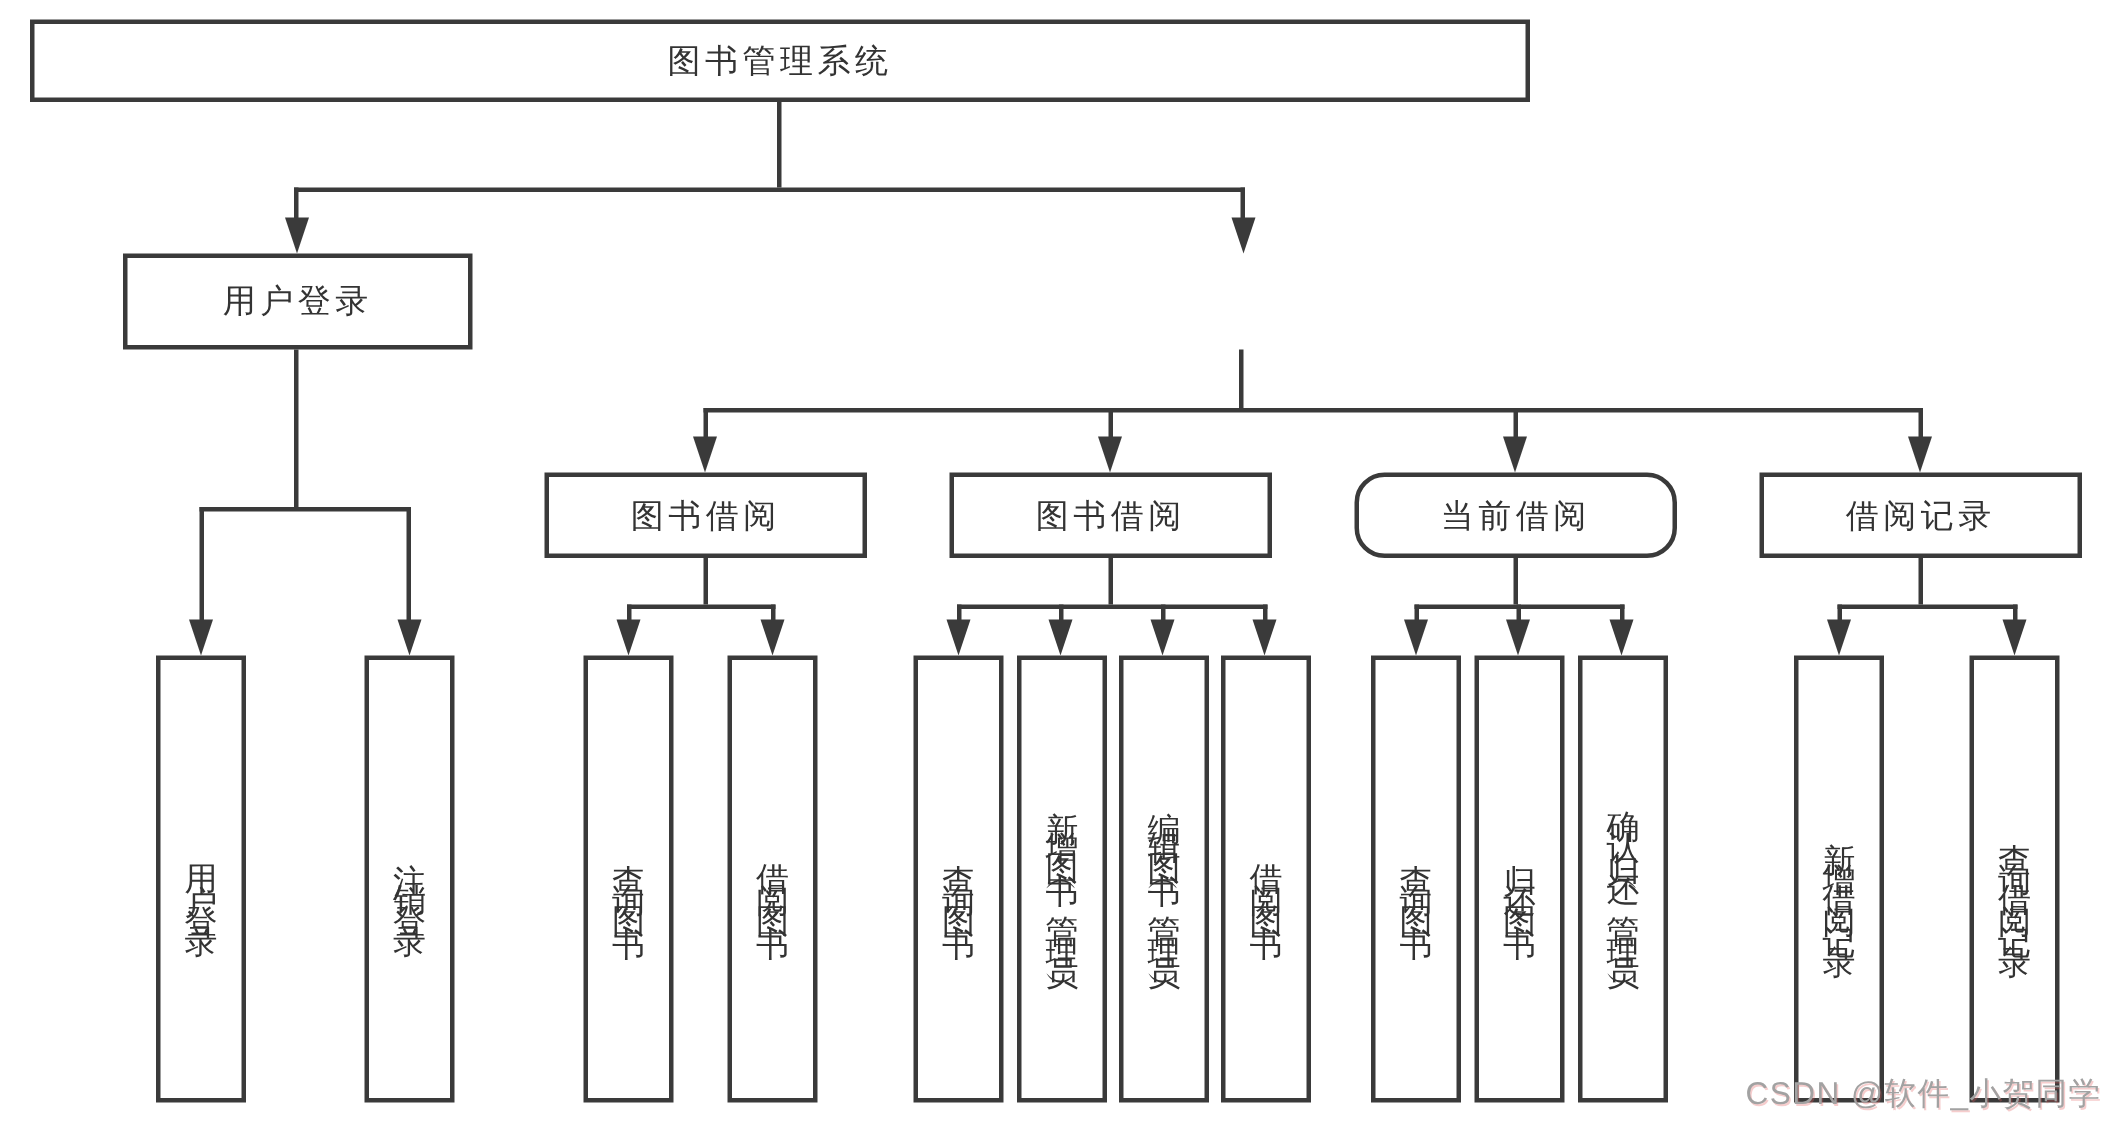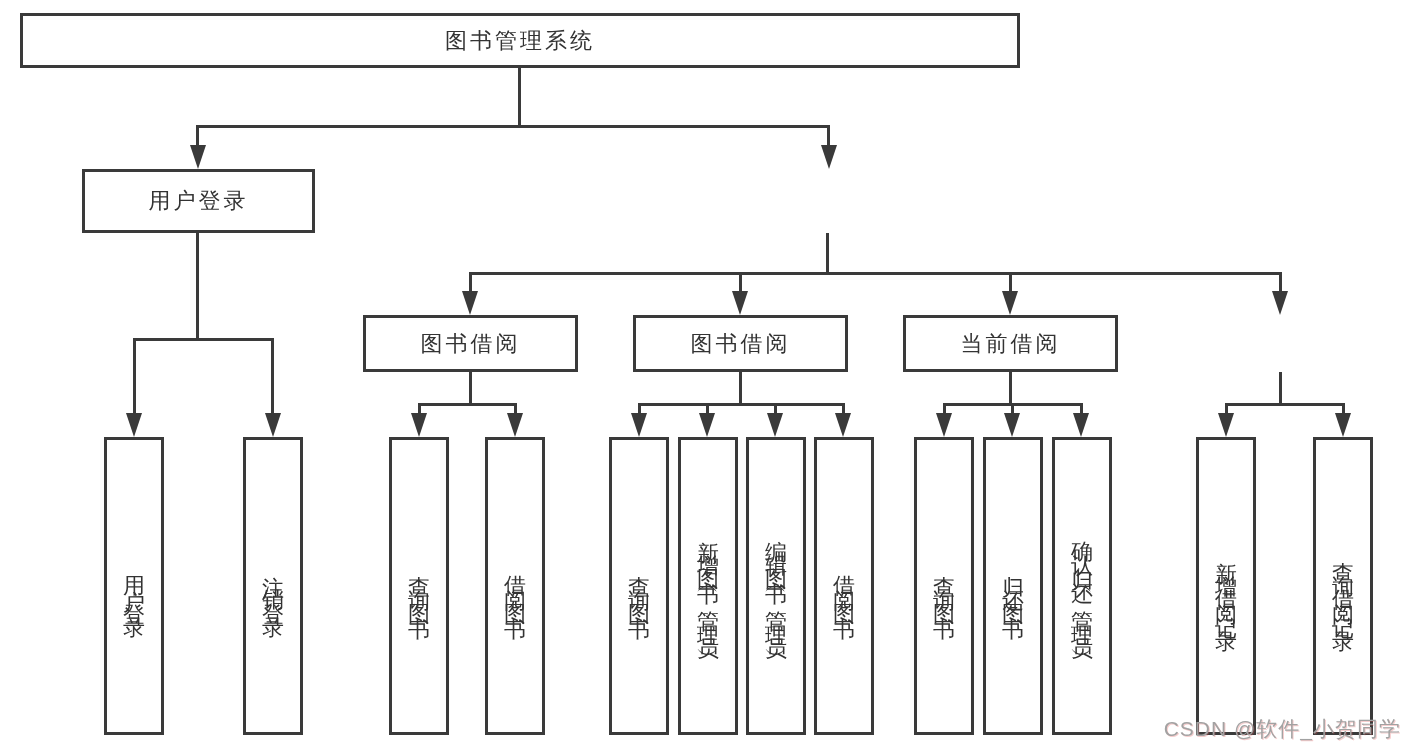--- a/index.html
+++ b/index.html
@@ -99,22 +99,25 @@
   <div class="tri" style="left:1002px;top:291px;"></div>
   <div class="vline" style="left:1279px;top:272px;height:22px;"></div>
   <div class="tri" style="left:1272px;top:291px;"></div>
 
   <div class="box" style="left:363px;top:315px;width:215px;height:57px;">
     <span>图书借阅</span>
   </div>
   <div class="box" style="left:633px;top:315px;width:215px;height:57px;align-items:center;">
     <span>图书借阅</span>
   </div>
-  <div class="box" style="left:903px;top:315px;width:215px;height:57px;">
+  <div class="box" style="left:903px;top:315px;width:215px;height:57px;border-radius:20px;">
     <span>当前借阅</span>
+  </div>
+  <div class="box" style="left:1173px;top:315px;width:215px;height:57px;">
+    <span>借阅记录</span>
   </div>
 
   <div class="vline" style="left:469px;top:372px;height:31px;"></div>
   <div class="hline" style="left:418px;top:403px;width:99px;"></div>
   <div class="vline" style="left:418px;top:403px;height:14px;"></div>
   <div class="tri" style="left:411px;top:413px;"></div>
   <div class="vline" style="left:514px;top:403px;height:14px;"></div>
   <div class="tri" style="left:507px;top:413px;"></div>
 
   <div class="vline" style="left:739px;top:372px;height:31px;"></div>

